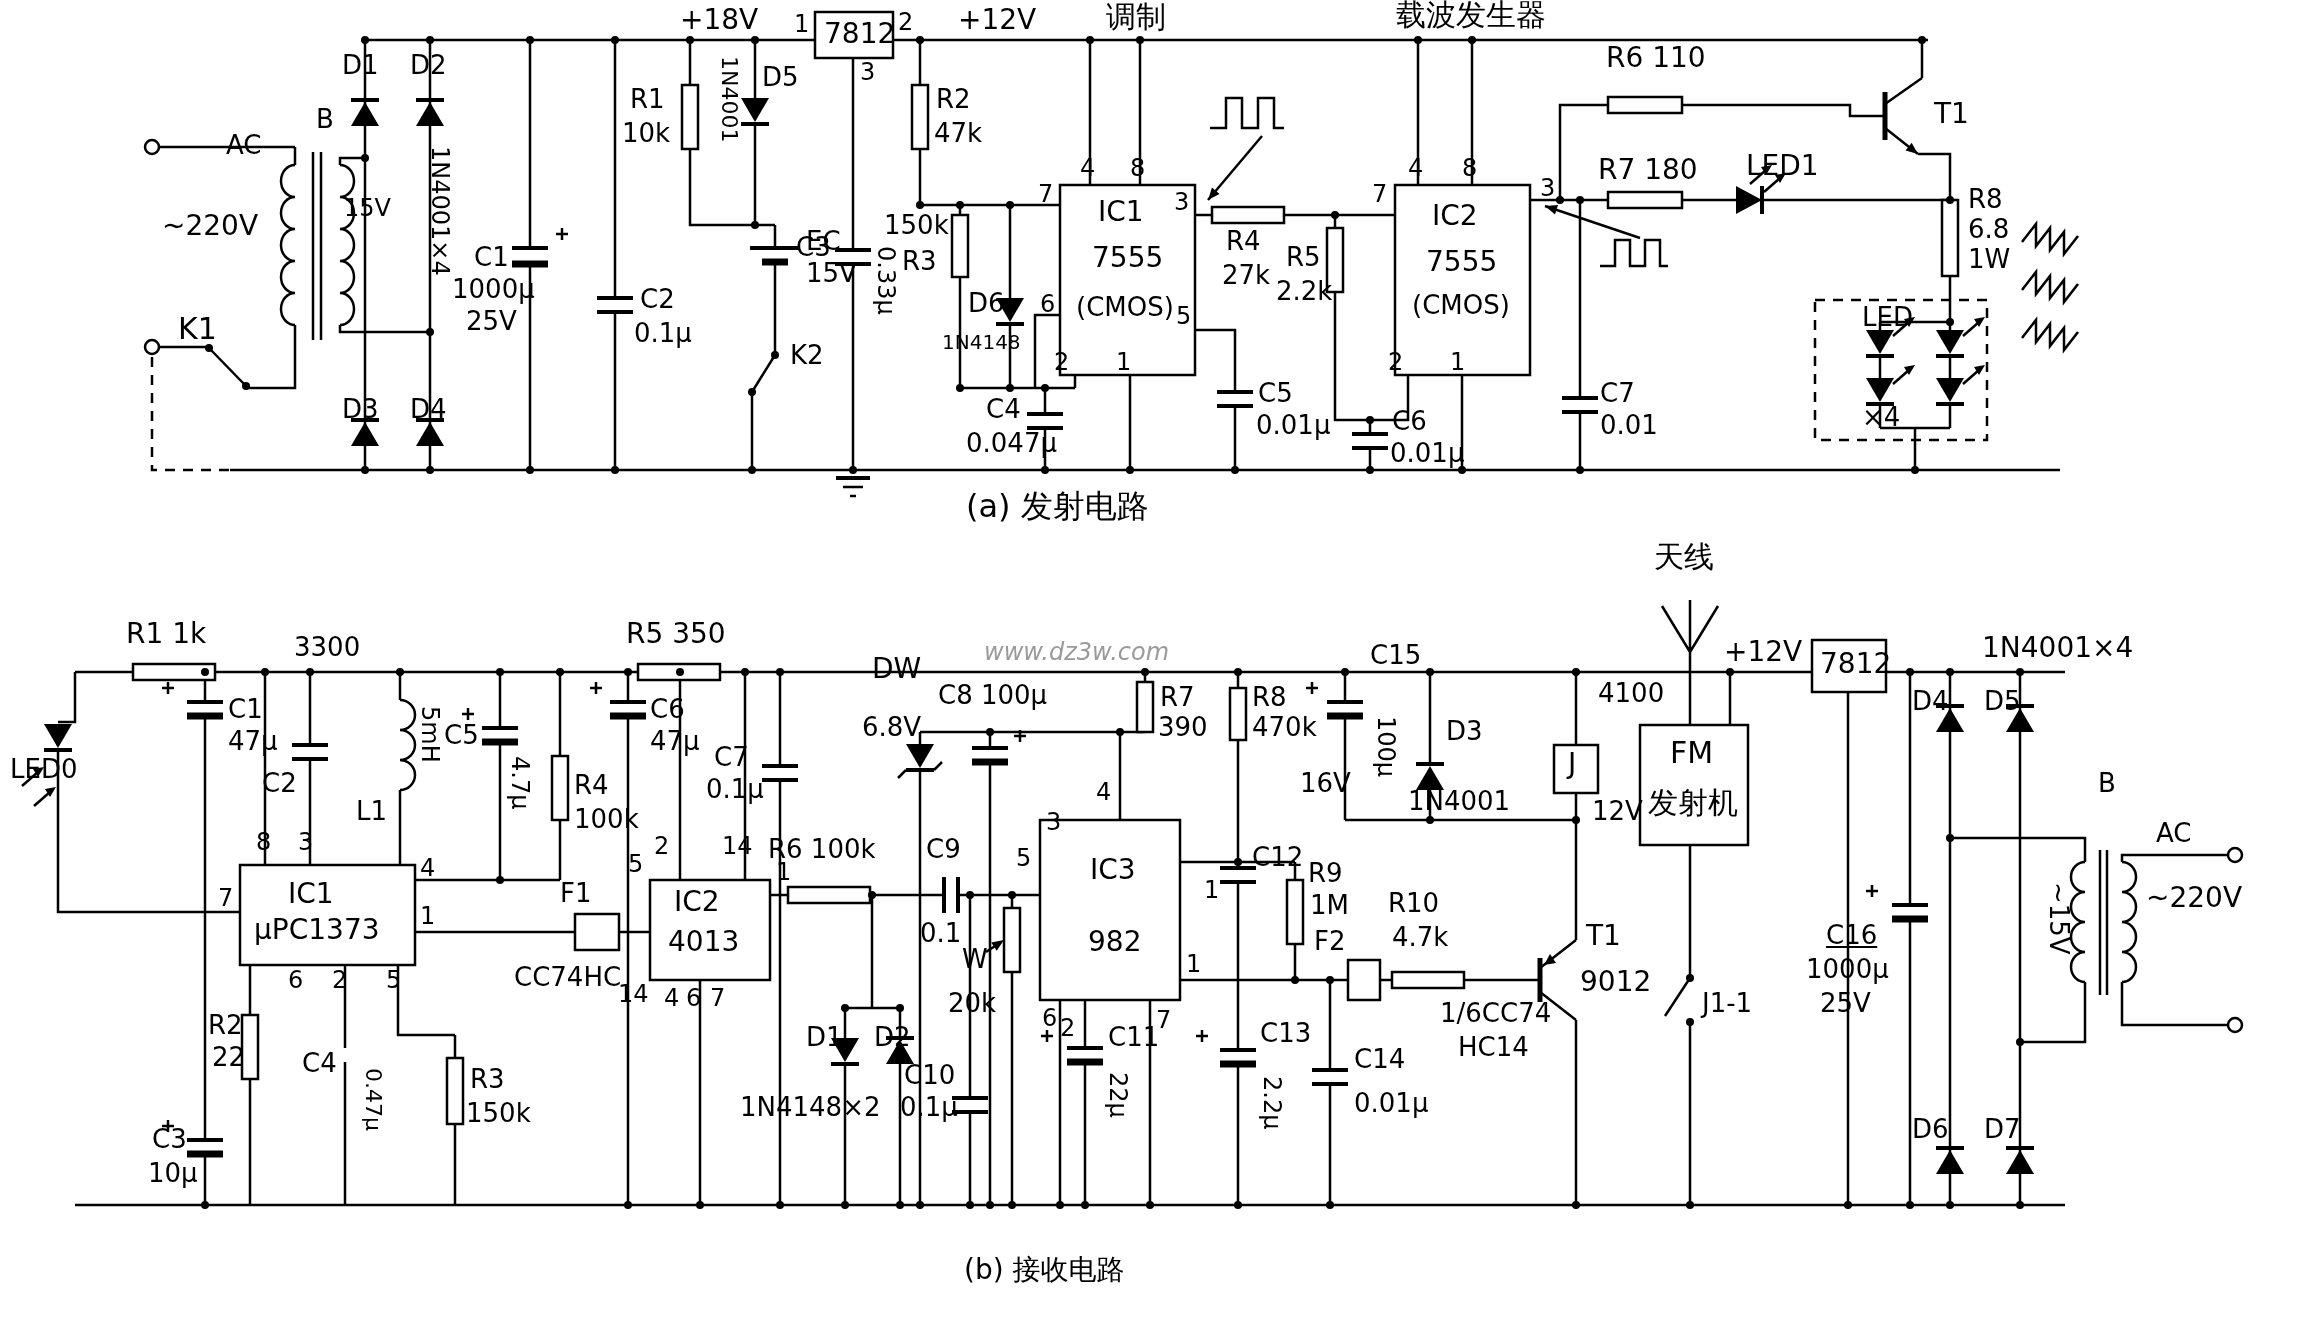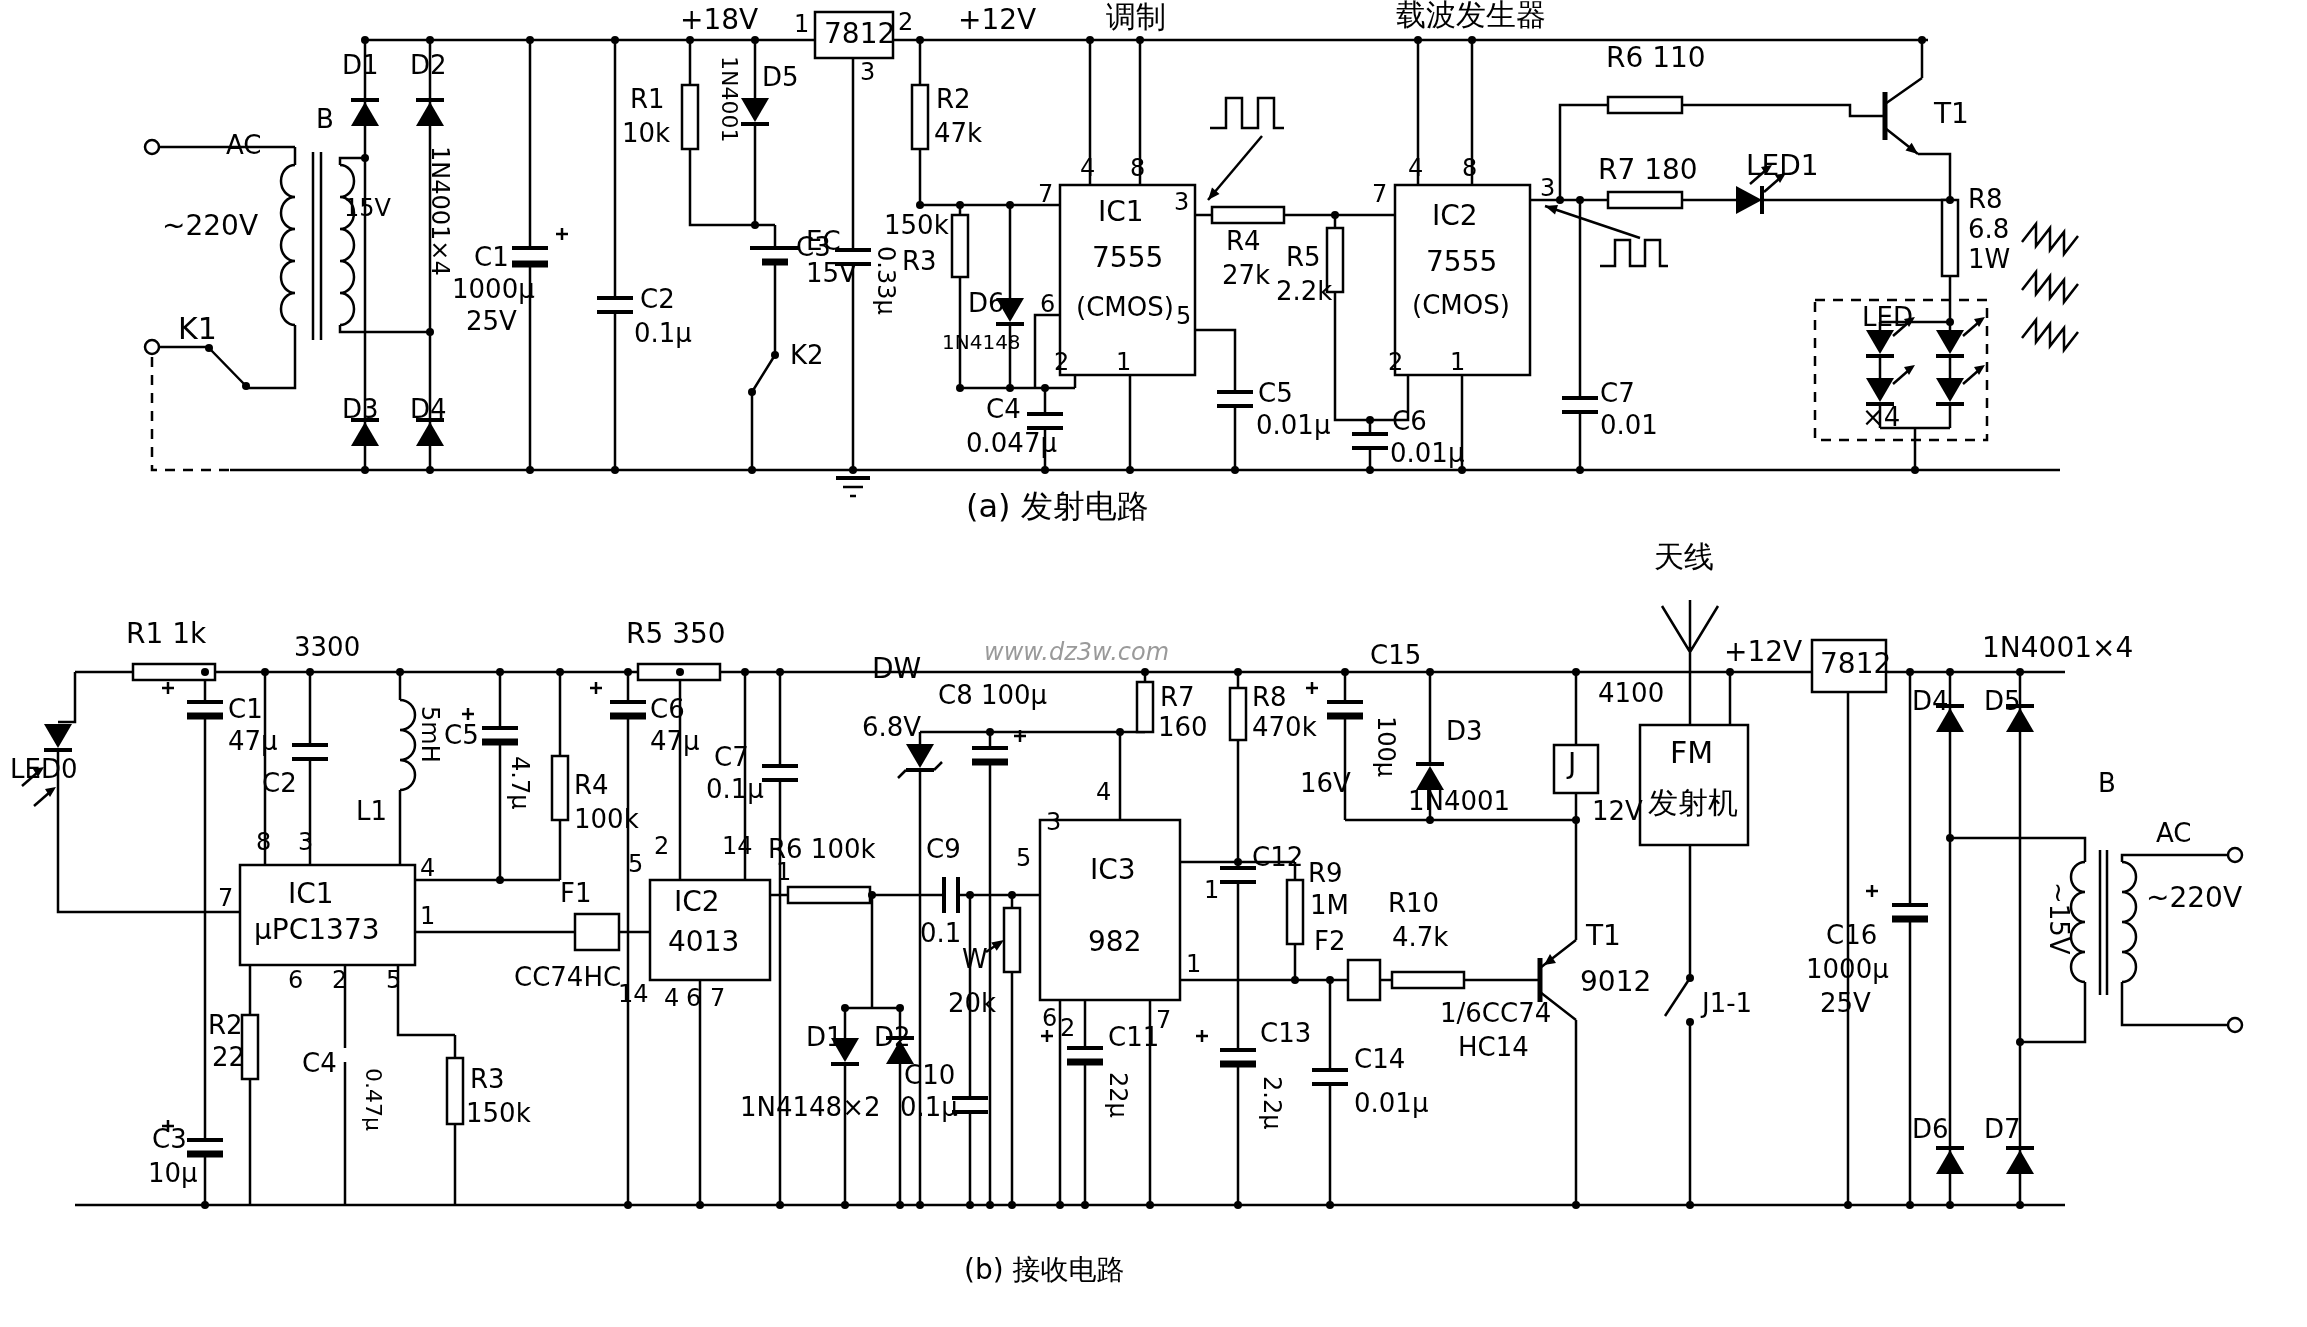--- a/index.html
+++ b/index.html
@@ -449,21 +449,21 @@
       <span class="lbl" style="left: 574px; top: 772px; font-size: 26px;">R4</span>
       <span class="lbl" style="left: 574px; top: 806px; font-size: 26px;">100k</span>
       <span class="lbl" style="left: 650px; top: 696px; font-size: 26px;">C6</span>
       <span class="lbl" style="left: 650px; top: 728px; font-size: 26px;">47μ</span>
       <span class="lbl" style="left: 714px; top: 744px; font-size: 26px;">C7</span>
       <span class="lbl" style="left: 706px; top: 776px; font-size: 26px;">0.1μ</span>
       <span class="lbl" style="left: 872px; top: 655px; font-size: 28px;">DW</span>
       <span class="lbl" style="left: 862px; top: 714px; font-size: 26px;">6.8V</span>
       <span class="lbl" style="left: 938px; top: 682px; font-size: 26px;">C8 100μ</span>
       <span class="lbl" style="left: 1160px; top: 684px; font-size: 26px;">R7</span>
-      <span class="lbl" style="left: 1158px; top: 714px; font-size: 26px;">160</span>
+      <span class="lbl" style="left: 1158px; top: 714px; font-size: 26px;">390</span>
       <span class="lbl" style="left: 1252px; top: 684px; font-size: 26px;">R8</span>
       <span class="lbl" style="left: 1252px; top: 714px; font-size: 26px;">470k</span>
       <span class="lbl rot" style="left: 1398px; top: 716px; font-size: 24px;">100μ</span>
       <span class="lbl" style="left: 1300px; top: 770px; font-size: 26px;">16V</span>
       <span class="lbl" style="left: 1446px; top: 718px; font-size: 26px;">D3</span>
       <span class="lbl" style="left: 1408px; top: 788px; font-size: 26px;">1N4001</span>
       <span class="lbl" style="left: 1568px; top: 750px; font-size: 28px;">J</span>
       <span class="lbl" style="left: 1592px; top: 798px; font-size: 26px;">12V</span>
       <span class="lbl" style="left: 1670px; top: 738px; font-size: 30px;">FM</span>
       <span class="lbl" style="left: 1648px; top: 788px; font-size: 30px;">发射机</span>
@@ -523,21 +523,21 @@
       <span class="lbl" style="left: 1308px; top: 860px; font-size: 26px;">R9</span>
       <span class="lbl" style="left: 1310px; top: 892px; font-size: 26px;">1M</span>
       <span class="lbl" style="left: 1314px; top: 928px; font-size: 26px;">F2</span>
       <span class="lbl" style="left: 1388px; top: 890px; font-size: 26px;">R10</span>
       <span class="lbl" style="left: 1392px; top: 924px; font-size: 26px; text-align: right;">4.7k</span>
       <span class="lbl" style="left: 1586px; top: 922px; font-size: 28px;">T1</span>
       <span class="lbl" style="left: 1580px; top: 968px; font-size: 28px;">9012</span>
       <span class="lbl" style="left: 1440px; top: 1000px; font-size: 26px;">1/6CC74</span>
       <span class="lbl" style="left: 1458px; top: 1034px; font-size: 26px;">HC14</span>
       <span class="lbl" style="left: 1702px; top: 990px; font-size: 26px;">J1-1</span>
-      <span class="lbl" style="left: 1826px; top: 922px; font-size: 26px;">C16</span>
+      <span class="lbl" style="left: 1826px; top: 922px; font-size: 26px; text-decoration: underline;">C16</span>
       <span class="lbl" style="left: 1806px; top: 956px; font-size: 26px;">1000μ</span>
       <span class="lbl" style="left: 1820px; top: 990px; font-size: 26px;">25V</span>
       <span class="lbl" style="left: 1108px; top: 1024px; font-size: 26px;">C11</span>
       <span class="lbl rot" style="left: 1130px; top: 1072px; font-size: 24px;">22μ</span>
       <span class="lbl" style="left: 1260px; top: 1020px; font-size: 26px;">C13</span>
       <span class="lbl rot" style="left: 1284px; top: 1076px; font-size: 24px;">2.2μ</span>
       <span class="lbl" style="left: 1354px; top: 1046px; font-size: 26px;">C14</span>
       <span class="lbl" style="left: 1354px; top: 1090px; font-size: 26px;">0.01μ</span>
       <span class="lbl" style="left: 806px; top: 1024px; font-size: 26px;">D1</span>
       <span class="lbl" style="left: 874px; top: 1024px; font-size: 26px;">D2</span>

